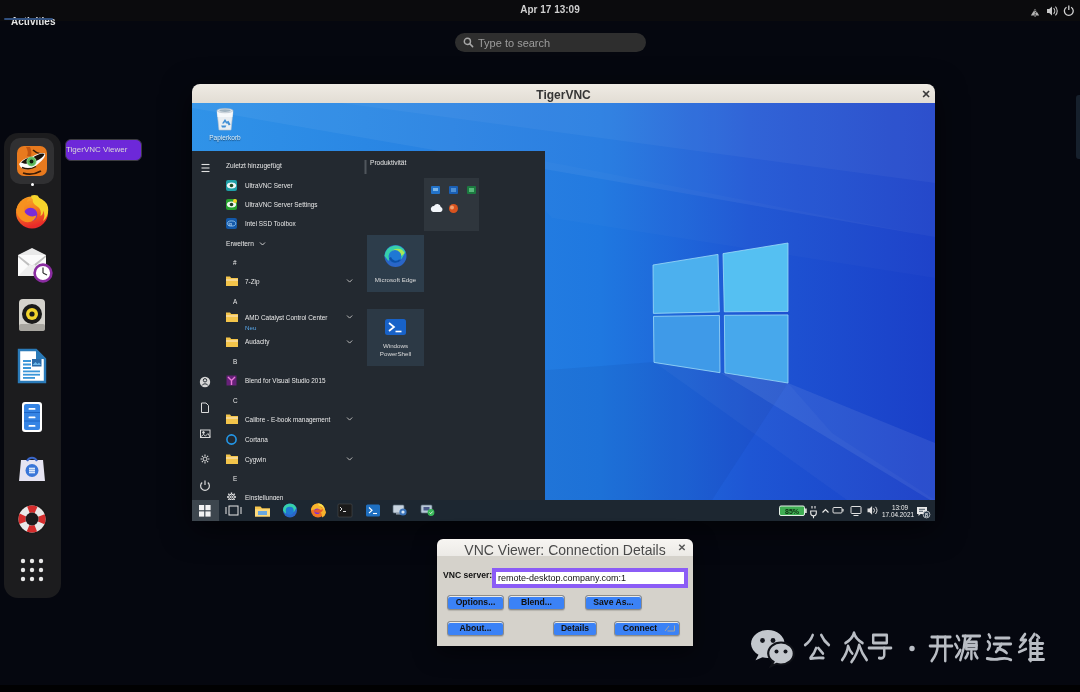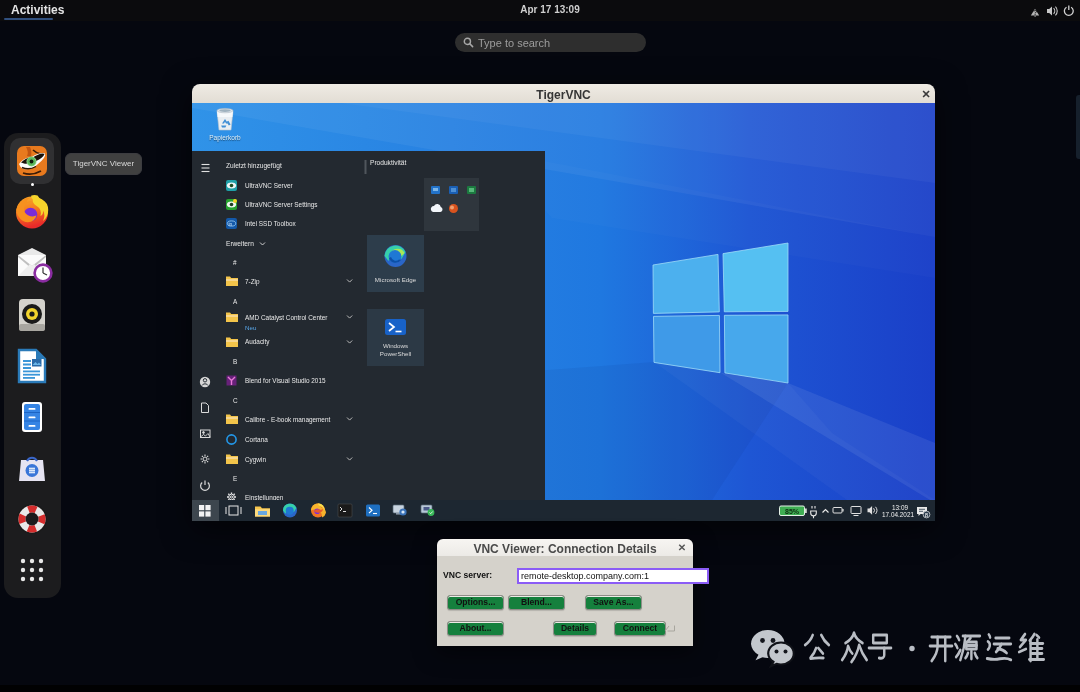--- a/index.html
+++ b/index.html
@@ -1,57 +1,57 @@
 <!DOCTYPE html>
 <html><head>
 <meta charset="utf-8">
 <style>
   html,body{margin:0;padding:0;}
   body{width:1080px;height:692px;overflow:hidden;background:#05070f;font-family:"Liberation Sans",sans-serif;position:relative;}
   .abs{position:absolute;}
   
   #topbar{left:0;top:0;width:1080px;height:21px;background:#0b0b0d;}
-  #activities{left:11px;top:3px;font-size:12px;font-weight:bold;color:#e4e4e4;}
+  #activities{left:11px;top:16px;font-size:10px;font-weight:bold;color:#e4e4e4;}
   #act-line{left:4px;top:18px;width:49px;height:2px;background:#31507e;border-radius:1px;}
   #clock{left:0;top:4px;width:1100px;text-align:center;font-size:10px;font-weight:bold;color:#cfcfcf;}
   
   #search{left:455px;top:33px;width:191px;height:19px;background:#2e2e2e;border-radius:10px;}
   #search-text{left:478px;top:37px;font-size:11px;color:#9d9d9d;}
   
   #dock{left:4px;top:133px;width:57px;height:465px;background:#1c1c1e;border-radius:14px;}
   #dock-active{left:10px;top:138px;width:44px;height:46px;background:#303032;border-radius:10px;}
   #dock-dot{left:30.5px;top:183px;width:3px;height:3px;border-radius:2px;background:#fff;}
-  #tooltip{left:65px;top:153px;width:75px;height:20px;background:#404040;border:1px solid #3c3c40;border-radius:6px;color:#d8d8d8;font-size:8px;text-align:center;line-height:19px;}
+  #tooltip{left:65px;top:139px;width:75px;height:20px;background:#6d28d9;border:1px solid #3c3c40;border-radius:6px;color:#d8d8d8;font-size:8px;text-align:left;line-height:19px;}
   
   #vncwin{left:192px;top:84px;width:743px;height:437px;border-radius:8px 8px 2px 2px;box-shadow:0 8px 30px rgba(0,0,0,.6);}
   #vnc-title{left:192px;top:84px;width:743px;height:19px;background:linear-gradient(#efebe4,#e2ddd4);border-radius:8px 8px 0 0;border-bottom:1px solid #bdb7ac;}
   #vnc-title-text{left:192px;top:88px;width:743px;text-align:center;font-weight:bold;font-size:12px;color:#363636;}
   #vnc-close{left:918px;top:86px;width:16px;height:16px;color:#3a3a3a;font-size:11px;font-weight:bold;text-align:center;line-height:16px;}
   
   #desk{left:192px;top:103px;width:743px;height:397px;overflow:hidden;}
   
   #startmenu{left:192px;top:151px;width:353px;height:349px;background:#232930;}
   
   #taskbar{left:192px;top:500px;width:743px;height:21px;background:#1d2731;}
   #startbtn{left:192px;top:500px;width:27px;height:21px;background:#3d464e;}
   
   #dlg{left:437px;top:539px;width:256px;height:107px;border-radius:6px 6px 2px 2px;box-shadow:0 6px 22px rgba(0,0,0,.55);}
   #dlg-title{left:437px;top:539px;width:256px;height:17px;background:linear-gradient(#f7f5f2,#eceae6);border-radius:6px 6px 0 0;border-bottom:1px solid #c2bfb9;}
-  #dlg-title-text{left:437px;top:542px;width:256px;text-align:center;font-size:12px;font-weight:bold;color:#4a4a4a;}
+  #dlg-title-text{left:437px;top:542px;width:256px;text-align:center;font-size:14px;font-weight:normal;color:#4a4a4a;}
   #dlg-close{left:675px;top:541px;width:14px;height:14px;color:#555;font-size:10px;font-weight:bold;text-align:center;line-height:14px;}
   #dlg-body{left:437px;top:556px;width:256px;height:90px;background:#d5d2cb;}
   #dlg-label{left:443px;top:570px;font-size:8.6px;font-weight:bold;color:#111;text-align:center;}
-  #dlg-input{left:517px;top:568px;width:186px;height:12px;background:#fff;border:2px solid #8b5cf6;font-size:9px;color:#111;line-height:12px;padding-left:2px;}
-  .btn{background:#15803d;border:1px solid #8f8d88;border-radius:3px;font-size:8.6px;font-weight:bold;color:#111;text-align:center;box-shadow:inset 0 1px 0 #eceae5, 0 1px 1px rgba(0,0,0,.15);}
+  #dlg-input{left:492px;top:568px;width:186px;height:12px;background:#fff;border:4px solid #8b5cf6;font-size:9px;color:#111;line-height:12px;padding-left:2px;}
+  .btn{background:#3b82f6;border:1px solid #8f8d88;border-radius:3px;font-size:8.6px;font-weight:bold;color:#111;text-align:center;box-shadow:inset 0 1px 0 #eceae5, 0 1px 1px rgba(0,0,0,.15);}
   #b-opt{left:447px;top:595px;width:55px;height:13px;line-height:13px;}
   #b-load{left:508px;top:595px;width:55px;height:13px;line-height:13px;}
   #b-save{left:569px;top:595px;width:55px;height:13px;line-height:13px;margin-left:16px;}
   #b-about{left:447px;top:621px;width:55px;height:13px;line-height:13px;}
   #b-cancel{left:553px;top:621px;width:42px;height:13px;line-height:13px;}
-  #b-conn{left:614px;top:621px;width:50px;height:13px;line-height:13px;padding-right:0;}
+  #b-conn{left:614px;top:621px;width:50px;height:13px;line-height:13px;padding-right:14px;}
   
   #botbar{left:0;top:685px;width:1080px;height:7px;background:#010102;}
 </style>
 </head>
 <body>
   <div class="abs" id="topbar"></div>
   <div class="abs" id="activities">Activities</div>
   <div class="abs" id="act-line"></div>
   <div class="abs" id="clock">Apr 17 13:09</div>
 

